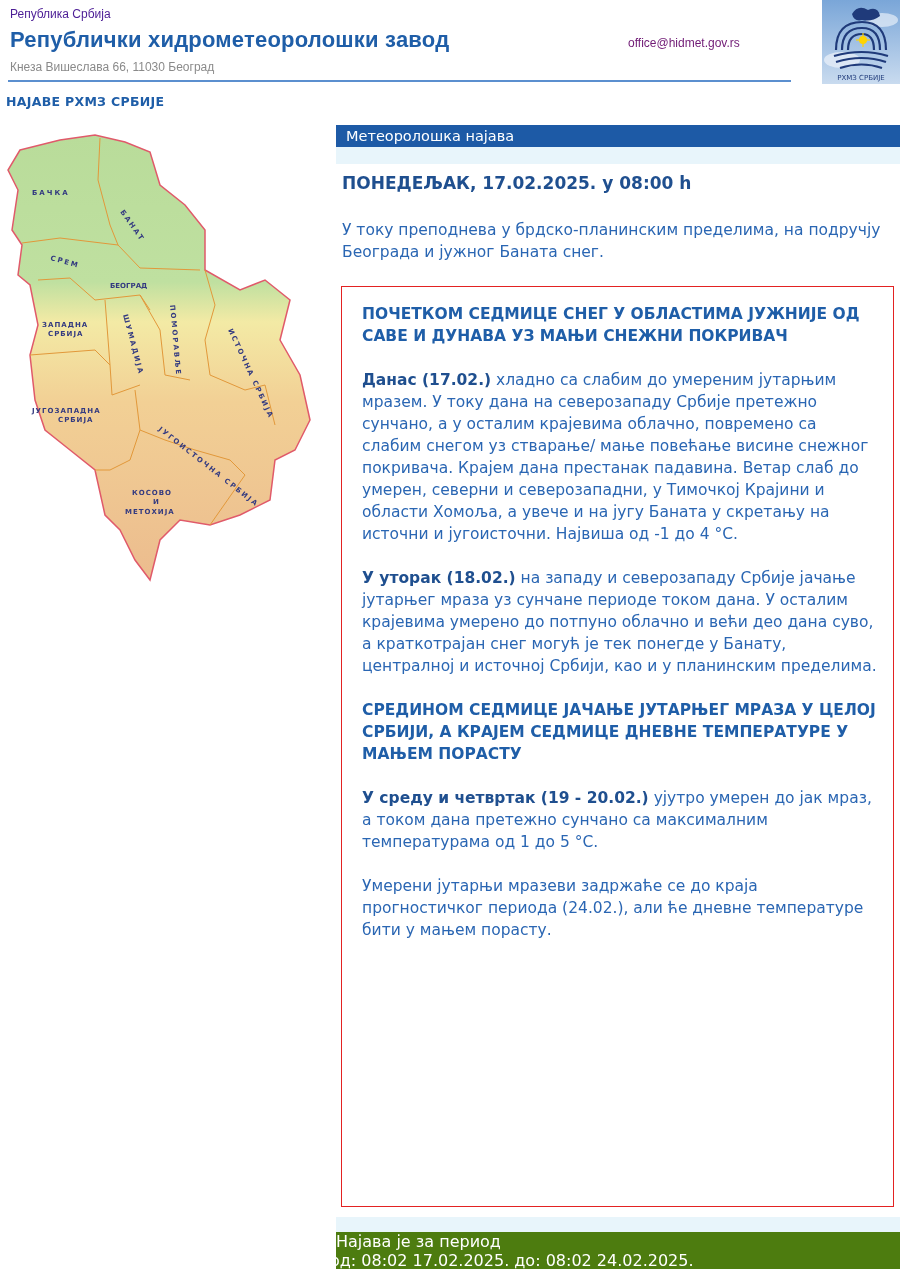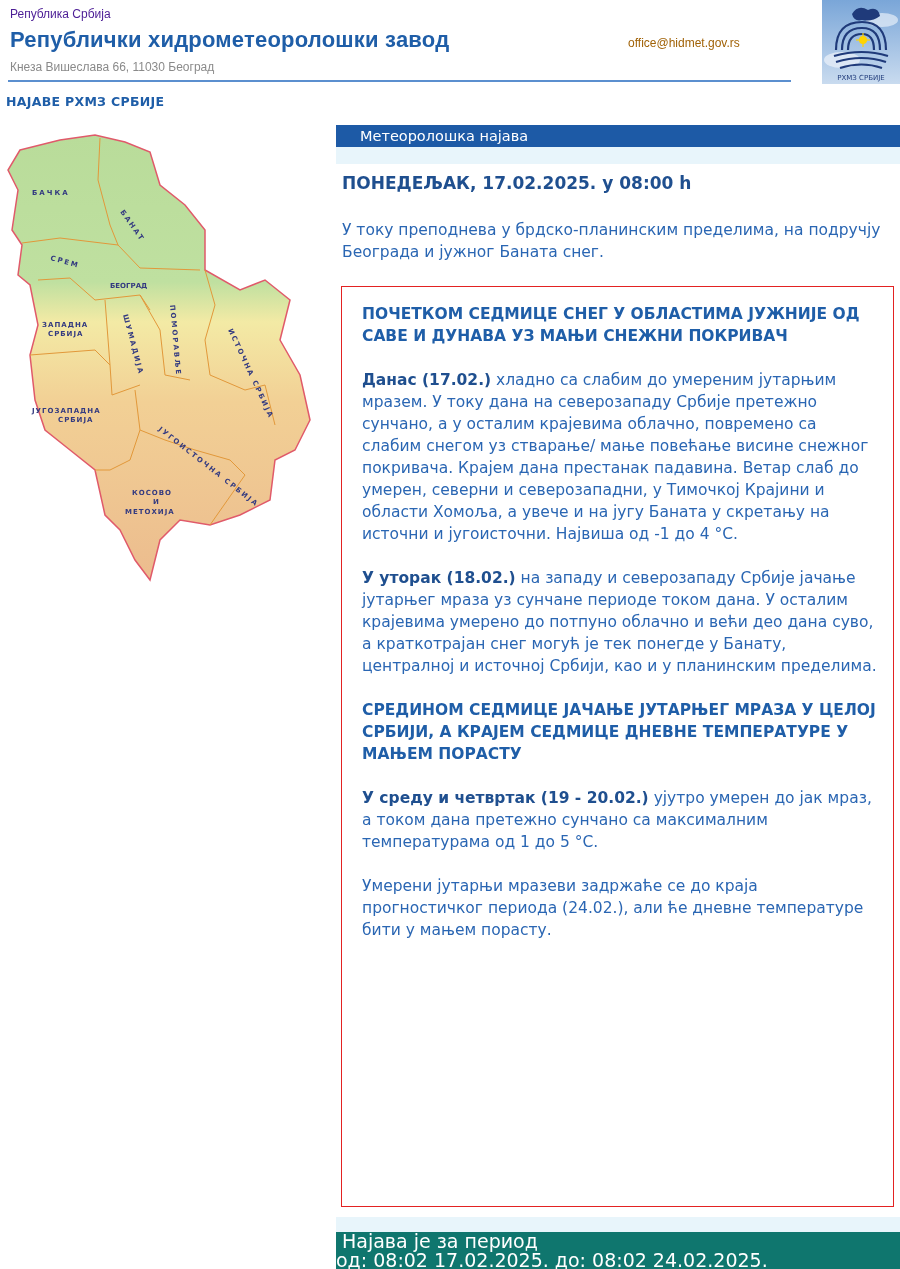--- a/index.html
+++ b/index.html
@@ -1,34 +1,34 @@
 <!DOCTYPE html>
 <html><head>
 <meta charset="utf-8">
 <style>
   html, body { margin:0; padding:0; background:#ffffff; }
   body { width:900px; height:1269px; overflow:hidden; position:relative; font-family:"DejaVu Sans", sans-serif; }
   .hdr-small { position:absolute; left:10px; top:7px; font-size:12px; color:#4c1d95; font-family:"Liberation Sans", sans-serif; }
   .hdr-title { position:absolute; left:10px; top:27px; font-size:22px; font-weight:bold; color:#1f5ea8; font-family:"Liberation Sans", sans-serif; letter-spacing:0.2px; }
   .hdr-addr { position:absolute; left:10px; top:60px; font-size:12px; color:#8a8a8a; font-family:"Liberation Sans", sans-serif; }
-  .hdr-email { position:absolute; left:628px; top:36px; font-size:12px; color:#a16207; font-family:"Liberation Sans", sans-serif; text-decoration:none; }
+  .hdr-email { position:absolute; left:628px; top:36px; font-size:12px; color:#701a75; font-family:"Liberation Sans", sans-serif; text-decoration:none; }
   .hdr-line { position:absolute; left:8px; top:80px; width:783px; height:2px; background:#5b8fcf; }
   .logo { position:absolute; left:822px; top:0px; width:78px; height:75px; }
   .section-link { position:absolute; left:6px; top:94px; font-size:12.5px; font-weight:bold; color:#1f5ea8; text-decoration:none; letter-spacing:0.3px;text-align:right; }
   .map { position:absolute; left:0px; top:130px; width:330px; height:460px; }
-  .panel-head { position:absolute; left:336px; top:125px; width:564px; height:22px; background:#1d5aa6; color:#fff; font-size:14.5px; line-height:22px; padding-left:24px; box-sizing:border-box; }
+  .panel-head { position:absolute; left:336px; top:125px; width:564px; height:22px; background:#1d5aa6; color:#fff; font-size:14.5px; line-height:22px; padding-left:10px; box-sizing:border-box; }
   .panel-band { position:absolute; left:336px; top:147px; width:564px; height:17px; background:#e8f5fb; }
   .issue-date { position:absolute; left:342px; top:173px; font-size:17px; font-weight:bold; color:#1f4f8f; }
   .intro { position:absolute; left:342px; top:219px; width:555px; font-size:15.5px; line-height:22px; color:#2a66b3; }
   .forecast-box { position:absolute; left:341px; top:286px; width:553px; height:921px; border:1.5px solid #e32222; box-sizing:border-box; padding:16px 14px 0 20px; }
   .fb-head { font-size:15.5px; font-weight:bold; color:#1f5ea8; line-height:22px; margin:0 0 22px 0; }
   .fb-par { font-size:15.5px; color:#2a66b3; line-height:22px; margin:0 0 22px 0; }
   .fb-par b { color:#1f4f8f; }
   .footer-band { position:absolute; left:336px; top:1217px; width:564px; height:15px; background:#e8f5fb; }
-  .footer { position:absolute; left:336px; top:1232px; width:564px; height:37px; background:#0f766e; color:#fff; font-size:19px; line-height:19px; padding-left:6px; box-sizing:border-box; overflow:hidden; }
+  .footer { position:absolute; left:336px; top:1232px; width:564px; height:37px; background:#4d7c0f; color:#fff; font-size:16px; line-height:19px; box-sizing:border-box; overflow:hidden; }
   .footer .l2 { margin-left:-6px; }
 </style>
 </head>
 <body>
 
 <div>
   <div class="hdr-small">Република Србија</div>
   <div class="hdr-title">Републички хидрометеоролошки завод</div>
   <div class="hdr-addr">Кнеза Вишеслава 66, 11030 Београд</div>
   <a class="hdr-email">office@hidmet.gov.rs</a>

